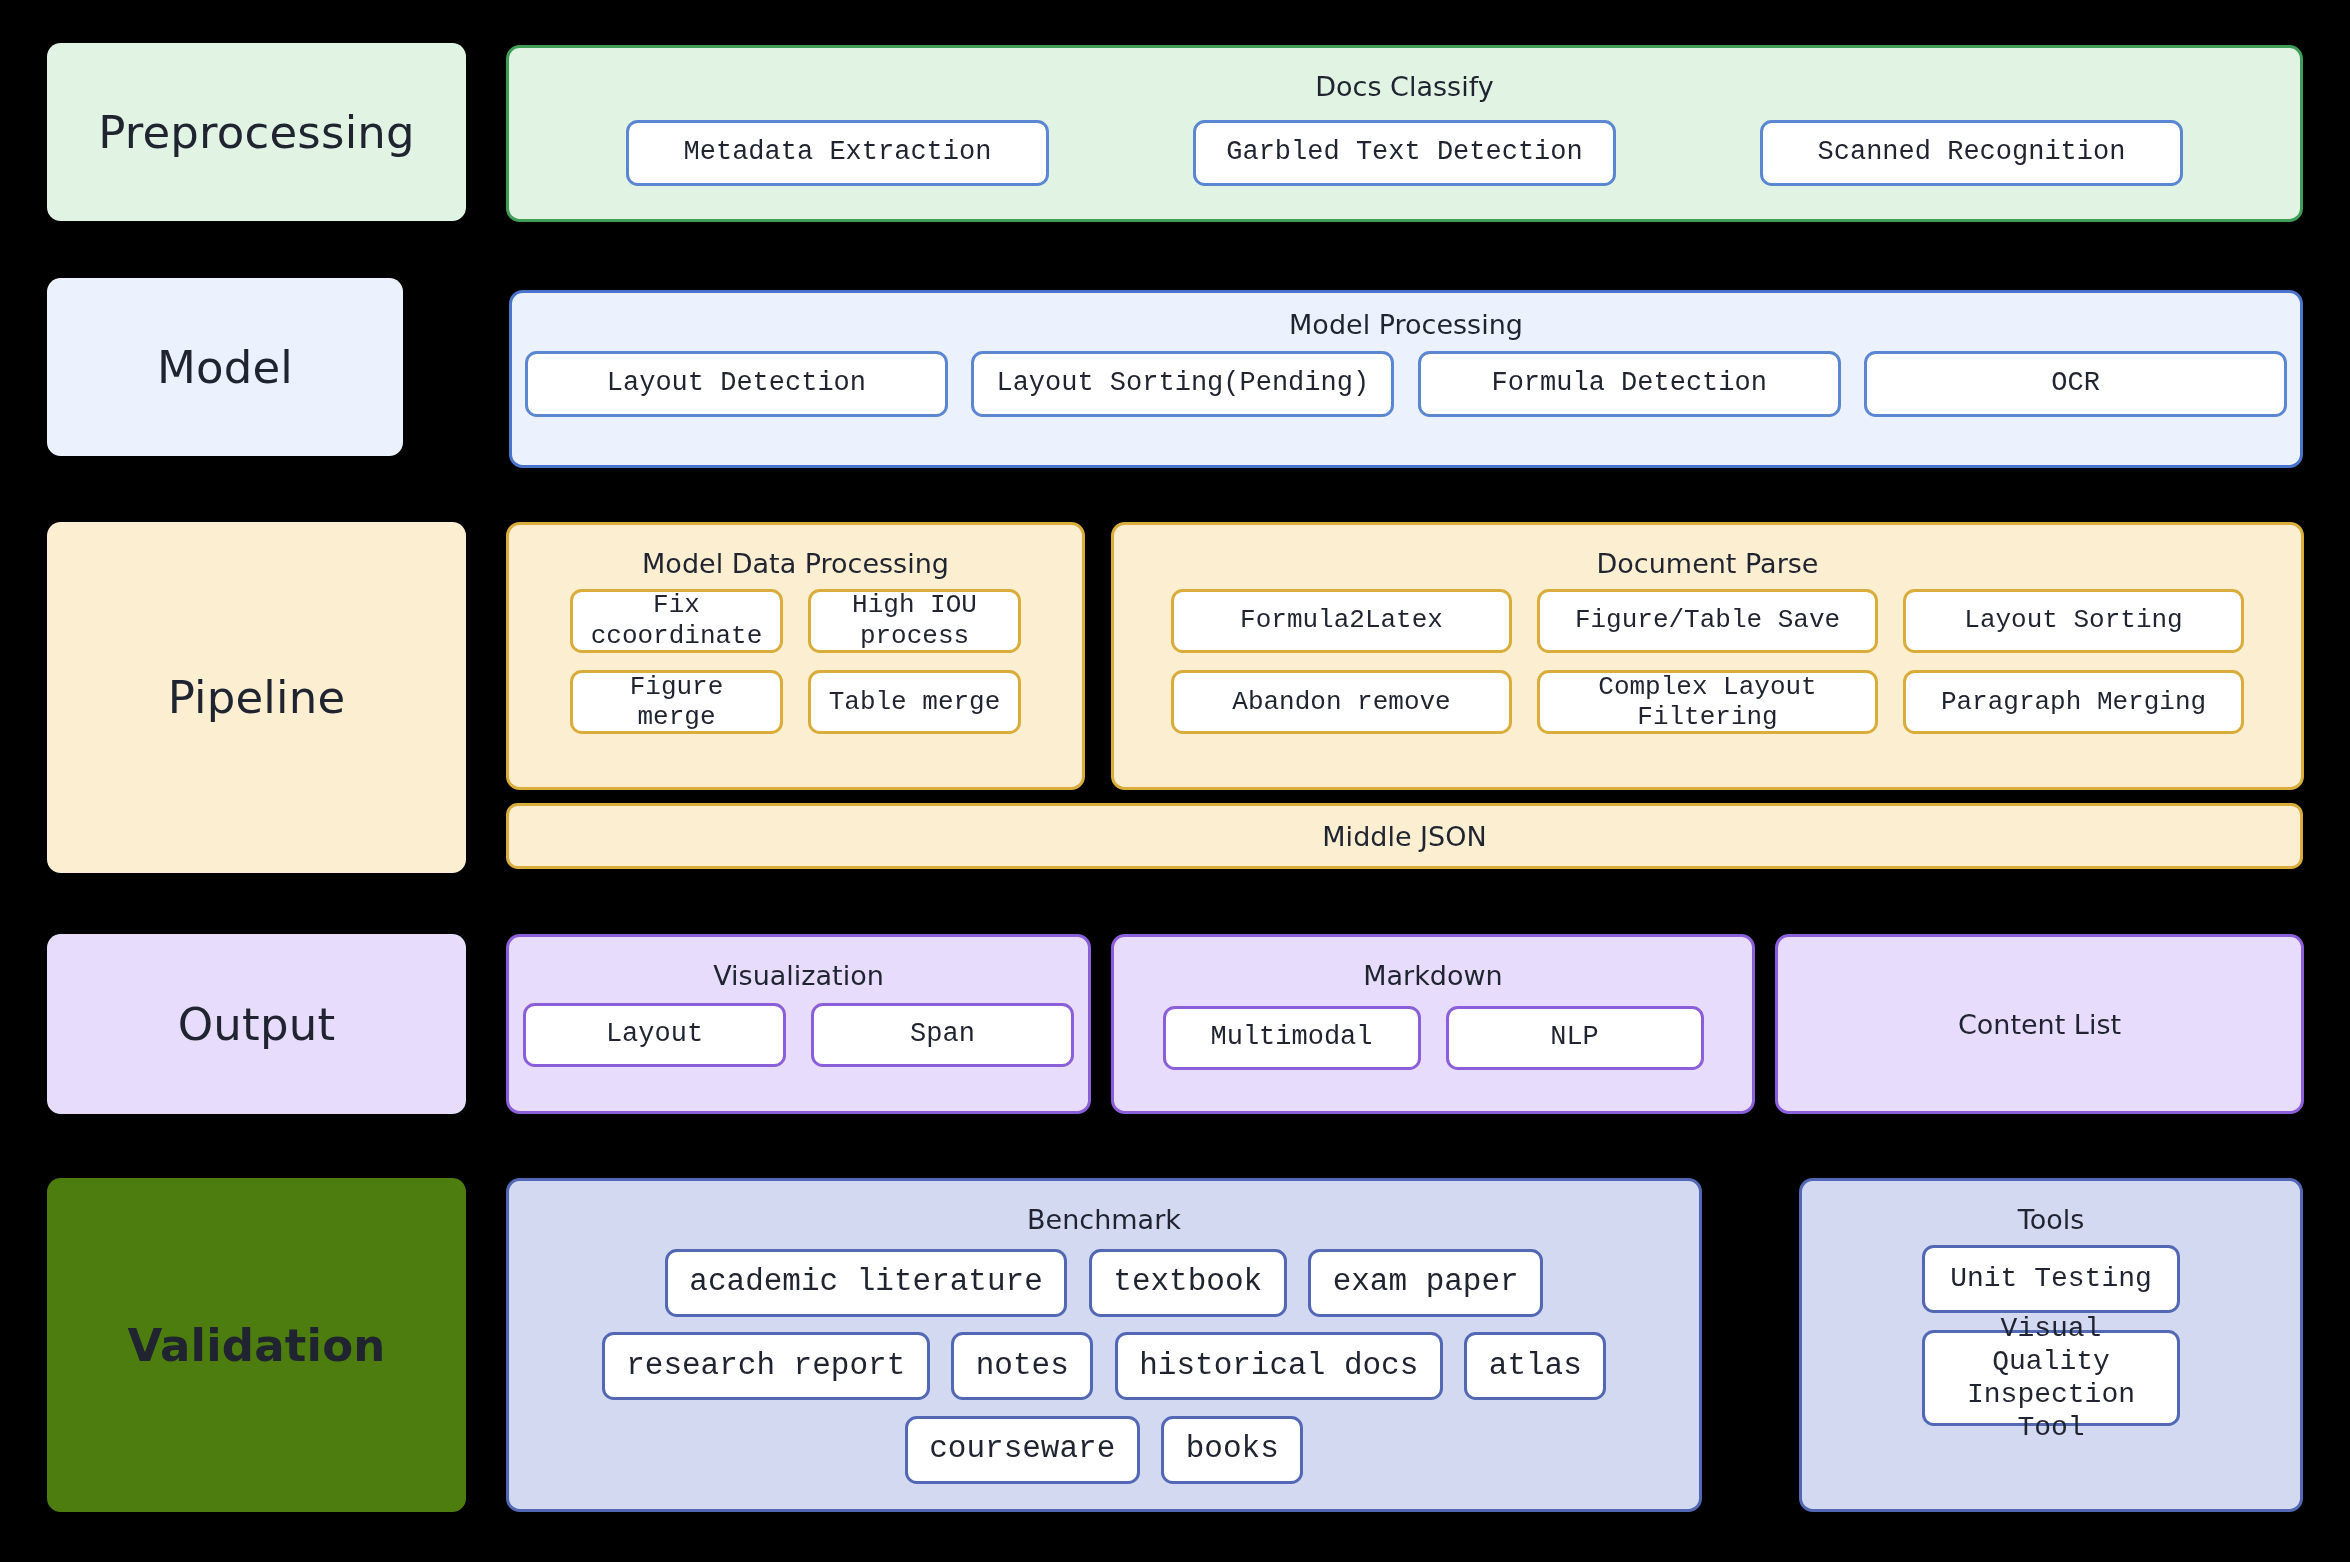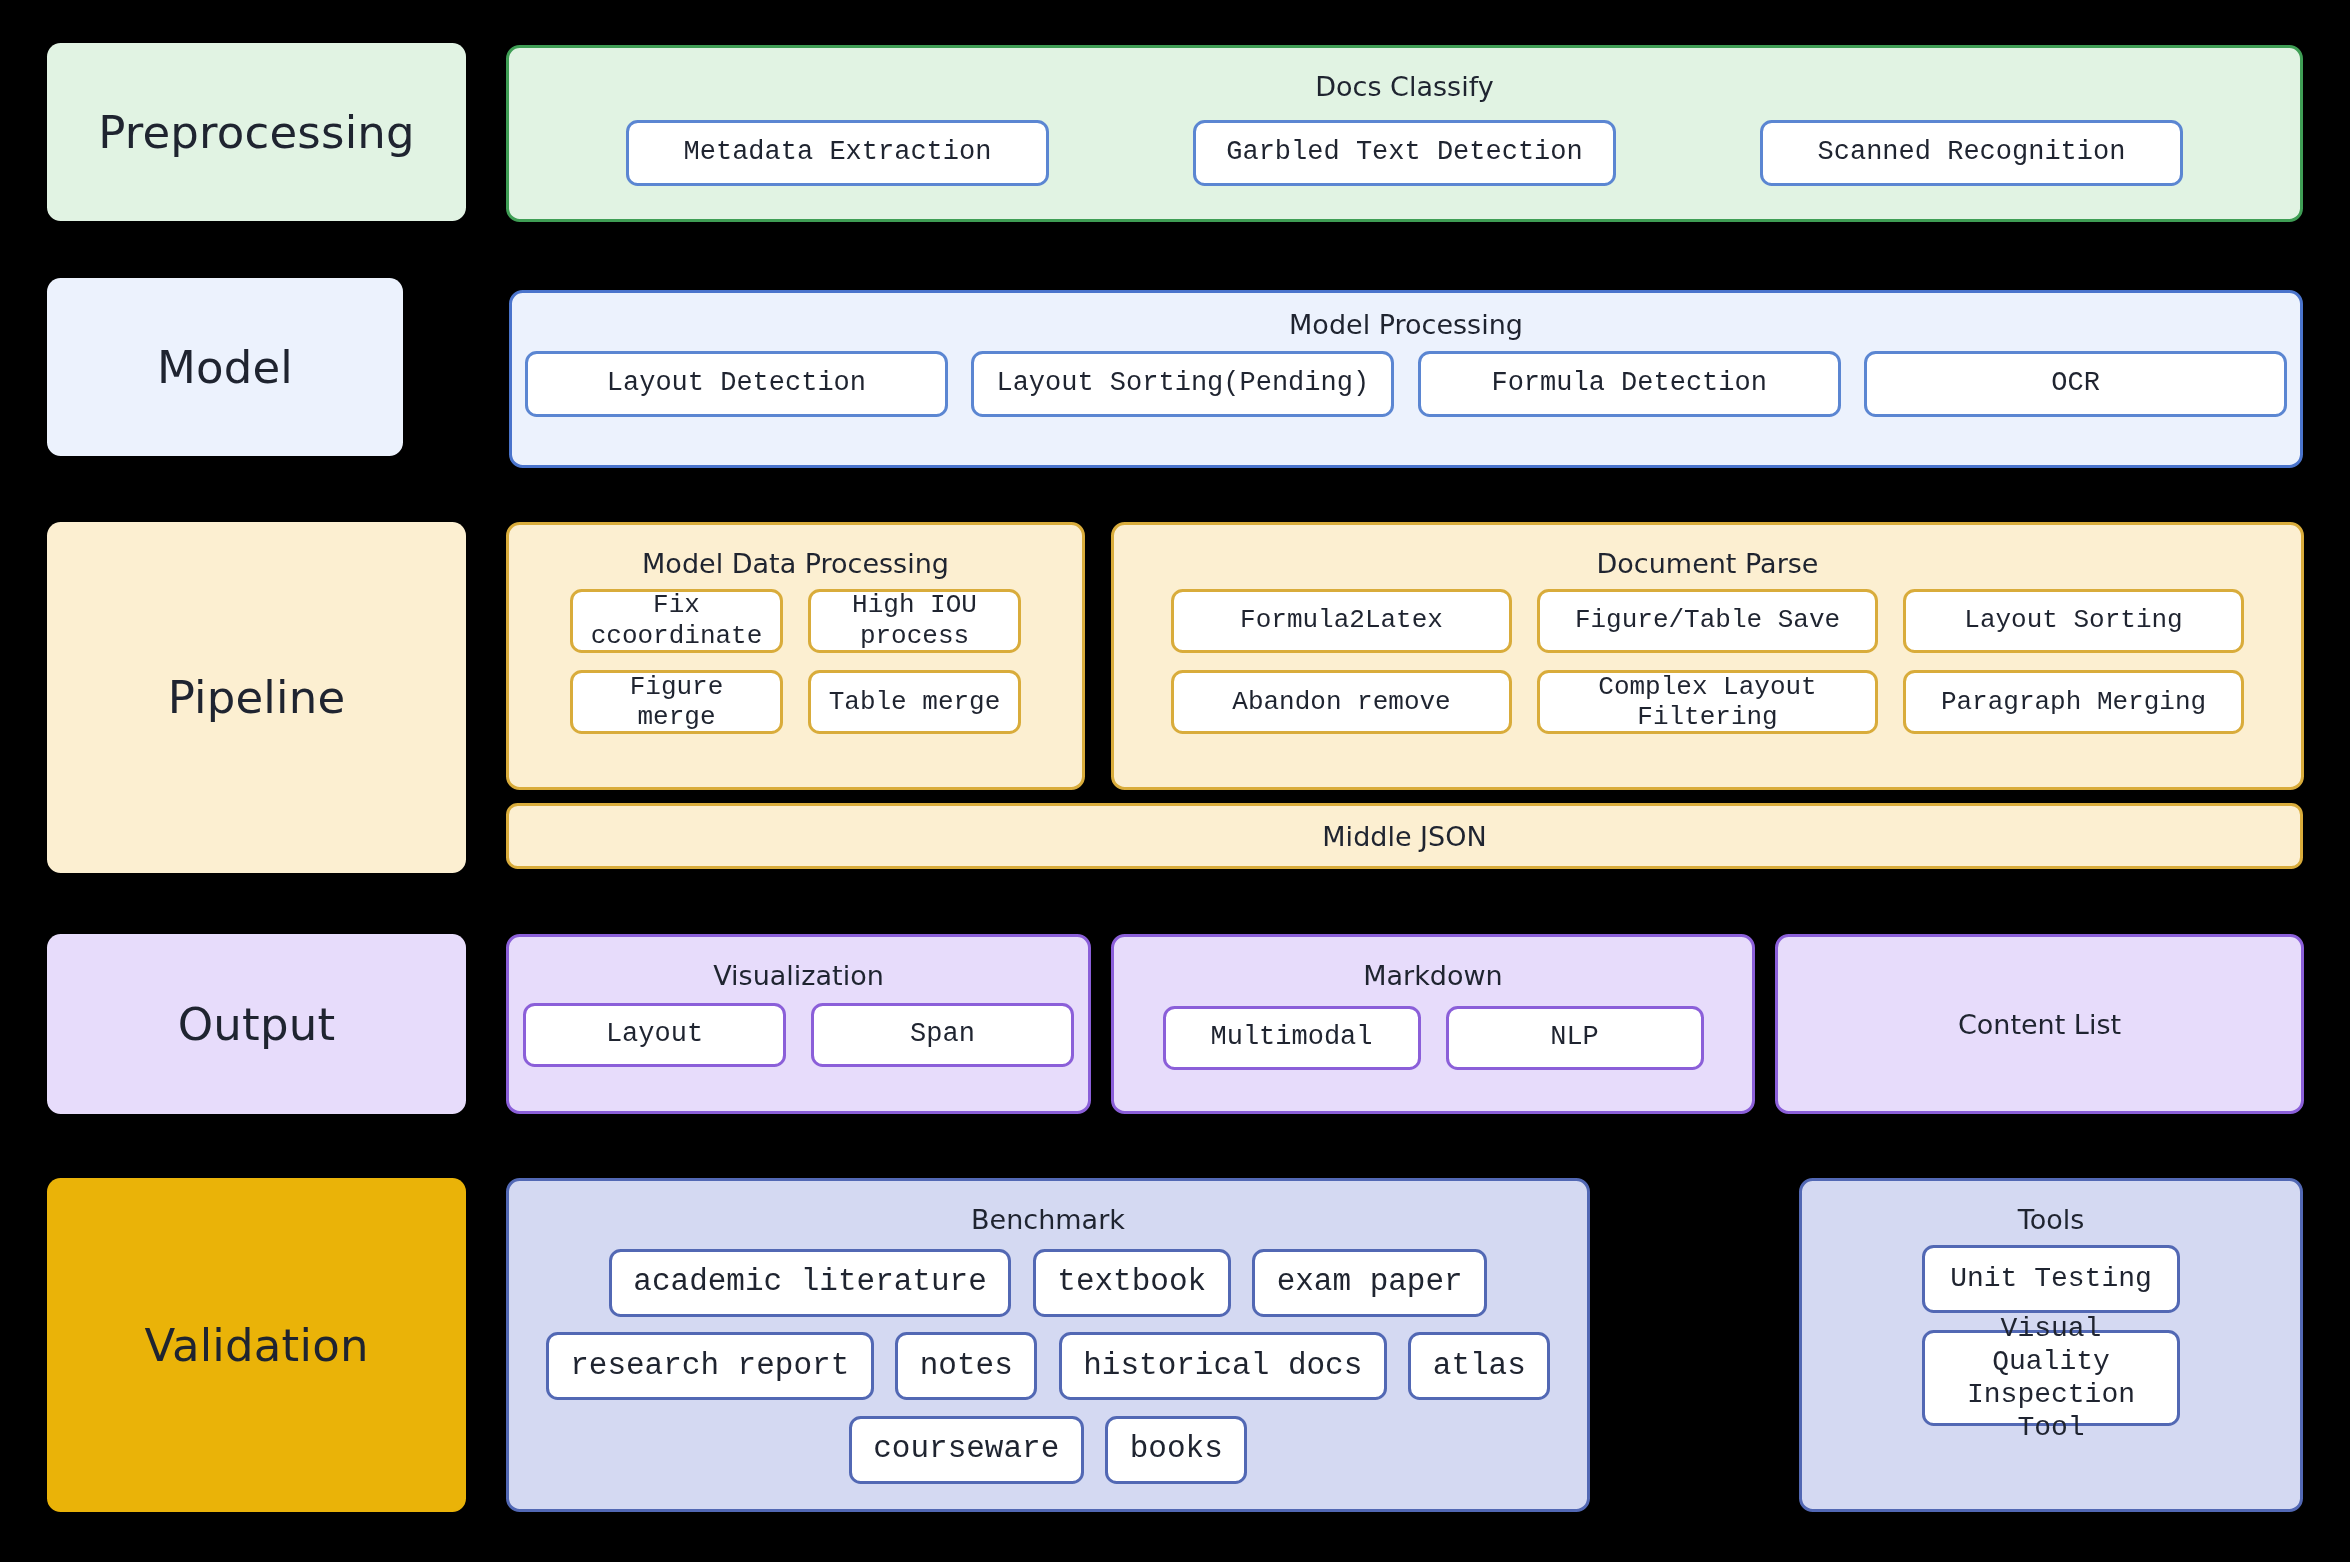--- a/index.html
+++ b/index.html
@@ -62,21 +62,21 @@
 
   .yellow-panel{background:#fcefd1;border:3.9px solid #d9ac3b;}
   .yellow-label{background:#fcefd1;}
   .chip-yellow{border:3.9px solid #d9ac3b;}
 
   .purple-panel{background:#e7dcfb;border:3.9px solid #8b5fd9;}
   .purple-label{background:#e7dcfb;}
   .chip-purple{border:3.9px solid #8b5fd9;}
 
   .lav-panel{background:#d4d9f2;border:3.9px solid #5268b4;}
-  .lav-label{background:#eab308;}
+  .lav-label{background:#4d7c0f;font-weight:bold;}
   .chip-lav{border:3.9px solid #5268b4;}
 
   
   #row-pre{left:0;top:0;width:2350px;height:234px;}
   #row-pre .stage-label{position:absolute;left:47px;top:43px;width:419px;height:178px;}
   #row-pre .group{position:absolute;left:506px;top:45px;width:1797px;height:177px;}
   #row-pre .chips{margin-top:19.5px;gap:144px;}
   #row-pre .chip{width:423px;height:66px;}
 
   
@@ -112,21 +112,21 @@
   #grp-md{position:absolute;left:1111px;top:0;width:644px;height:180px;}
   #grp-md .chips{margin-top:17px;gap:25px;}
   #grp-md .chip{width:258px;height:64px;}
   #grp-cl{position:absolute;left:1775px;top:0;width:529px;height:180px;
           justify-content:center;}
   #grp-cl .solo{font-size:27px;}
 
   
   #row-val{left:0;top:1178px;width:2350px;height:334px;}
   #row-val .stage-label{position:absolute;left:47px;top:0;width:419px;height:334px;}
-  #grp-bench{position:absolute;left:506px;top:0;width:1084px;height:334px;}
+  #grp-bench{position:absolute;left:506px;top:0;width:1196px;height:334px;}
   #grp-bench .chips{margin-top:15.6px;gap:15.6px 21.5px;padding:0 35px;}
   #grp-bench .chip{height:68px;font-size:31px;padding:0 21.5px;}
   #grp-tools{position:absolute;left:1799px;top:0;width:504px;height:334px;}
   #grp-tools .chips{margin-top:11.7px;gap:17.6px;flex-direction:column;}
   #grp-tools .chip{width:258px;height:68px;font-size:28px;}
   #grp-tools .chip.tall{height:96px;}
 </style>
 </head>
 <body>
 

